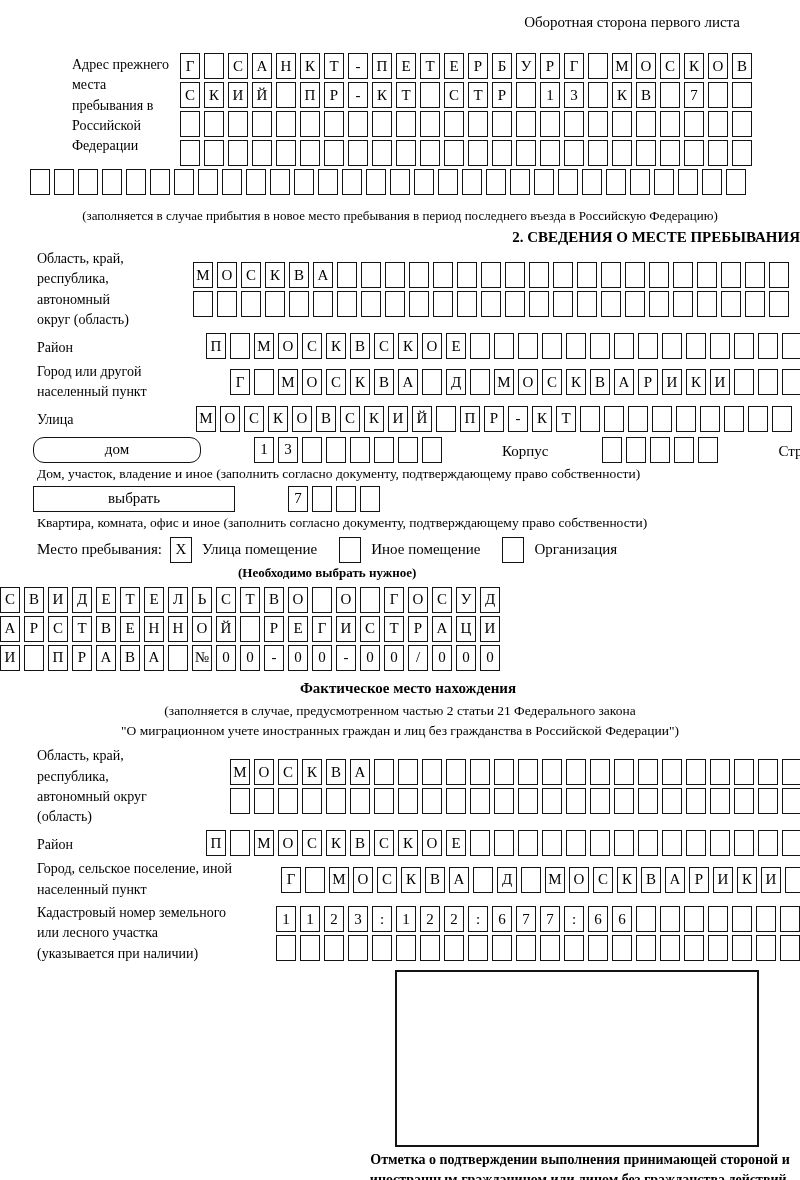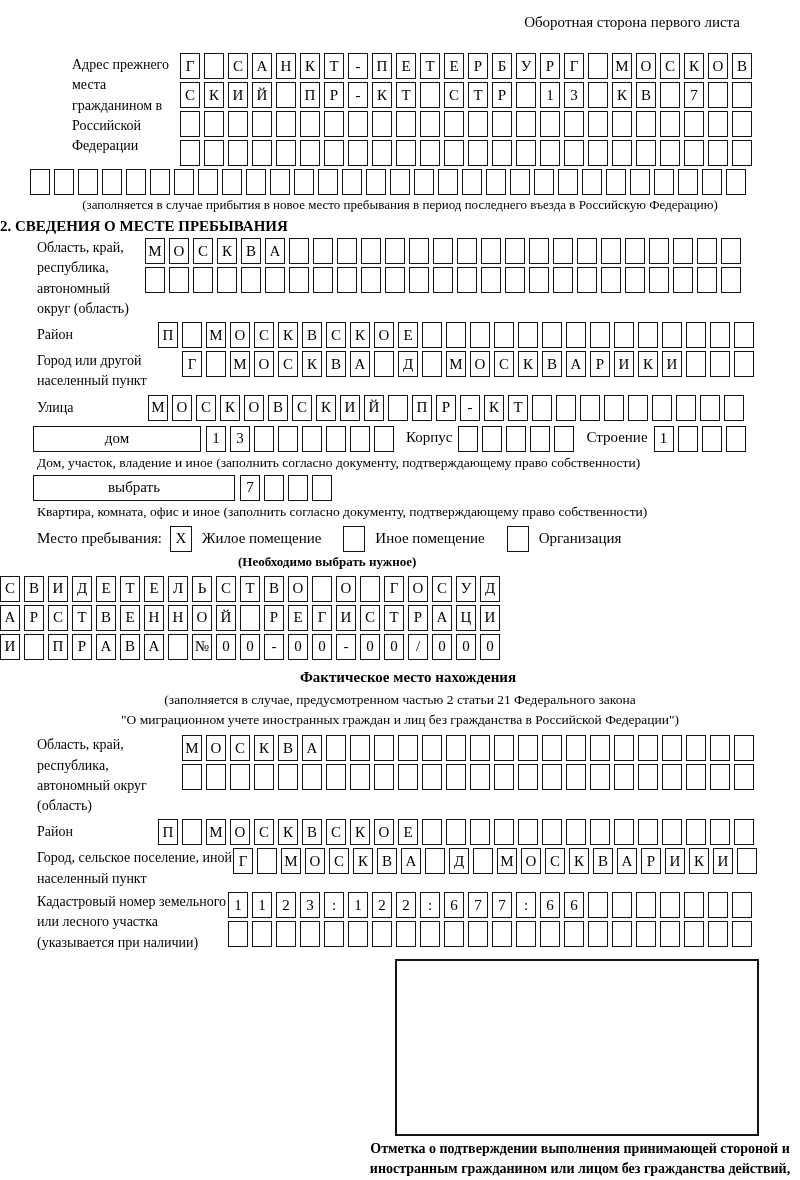--- a/index.html
+++ b/index.html
@@ -10,47 +10,47 @@
   }
   .page{width:800px;height:1180px;position:relative;}
   .title-line{ text-align:right; padding:14px 60px 0 0; font-size:15px;}
   
   .cells{display:flex;}
   .cell{
     width:20px;height:26px;border:1.6px solid #141414;box-sizing:border-box;
     margin-right:4px;display:flex;align-items:center;justify-content:center;
     font-size:15px;flex:0 0 auto;background:#fff;
   }
-  .frow{display:flex;align-items:flex-start;}
+  .frow{display:flex;align-items:center;gap:48px;}
   .lbl{font-size:14px;line-height:1.45;flex:0 0 auto;}
   .rows{display:flex;flex-direction:column;gap:3px;}
   
   .blockA{margin-top:22px;display:flex;}
   .blockA .lbl{width:104px;margin-left:72px;padding-top:2px;}
   .blockA .rows{margin-left:4px;}
   .fullrow{margin:3px 0 0 30px;}
-  .note{font-size:13px;text-align:center;margin-top:2px;}
+  .note{font-size:13px;text-align:center;margin-top:13px;}
   .note-left{font-size:13.5px;margin:3px 0 0 37px;}
-  .sec-heading{font-size:15px;font-weight:bold;text-align:left;margin-top:5px;}
+  .sec-heading{font-size:15px;font-weight:bold;text-align:right;margin-top:5px;}
   
   .r-oblast1{margin-top:4px;}
   .r-oblast1 .lbl{width:108px;margin-left:37px;}
   .r-rayon .lbl{width:121px;margin-left:37px;padding-top:3px;}
   .r-gorod1 .lbl{width:145px;margin-left:37px;}
   .r-ulitsa .lbl{width:111px;margin-left:37px;padding-top:3px;}
   .r-oblast2 .lbl{width:145px;margin-left:37px;}
   .r-gorod2 .lbl{width:196px;margin-left:37px;}
   .r-kadastr .lbl{width:191px;margin-left:37px;}
   .frow{margin-top:3px;}
   .bigbox{
     height:26px;border:1.6px solid #141414;box-sizing:border-box;
     display:flex;align-items:center;justify-content:center;font-size:15px;
     margin-right:5px;flex:0 0 auto;
   }
-  .bb-dom{width:168px;margin-left:33px;}
+  .bb-dom{width:168px;margin-left:33px;border-radius:11px;}
   .bb-kv{width:202px;margin-left:33px;}
   .inline-lbl{font-size:15px;padding:3px 6px 0 8px;flex:0 0 auto;}
   .mesto{display:flex;align-items:center;margin:6px 0 0 37px;font-size:15px;}
   .mesto .opt-label{margin:0 14px 0 10px;}
   .checkbox{
     width:22px;height:26px;border:1.6px solid #141414;box-sizing:border-box;
     display:flex;align-items:center;justify-content:center;font-size:15px;margin-left:8px;
   }
   .mesto-note{font-size:13px;margin:2px 0 0 238px;font-weight:bold;}
   .r-doc{margin-top:6px;}
@@ -67,21 +67,21 @@
   }
 </style>
 </head>
 <body>
 
 <div class="page">
 
   <div class="title-line">Оборотная сторона первого листа</div>
 
   <div class="blockA">
-    <div class="lbl">Адрес прежнего места гражданином в Российской Федерации</div>
+    <div class="lbl">Адрес прежнего места пребывания в Российской Федерации</div>
     <div class="rows">
       <div class="cells">
           <span class="cell">Г</span>
           <span class="cell"></span>
           <span class="cell">С</span>
           <span class="cell">А</span>
           <span class="cell">Н</span>
           <span class="cell">К</span>
           <span class="cell">Т</span>
           <span class="cell">-</span>
@@ -407,21 +407,21 @@
         <span class="cell"></span>
         <span class="cell"></span>
         <span class="cell"></span>
       </div>
   </div>
   <div class="note-left">Квартира, комната, офис и иное (заполнить согласно документу, подтверждающему право собственности)</div>
 
   <div class="mesto">
     <span>Место пребывания:</span>
     <span class="checkbox">X</span>
-    <span class="opt-label">Жилое помещение</span>
+    <span class="opt-label">Улица помещение</span>
     <span class="checkbox"></span>
     <span class="opt-label">Иное помещение</span>
     <span class="checkbox"></span>
     <span class="opt-label">Организация</span>
   </div>
   <div class="mesto-note">(Необходимо выбрать нужное)</div>
 
   <div class="frow r-doc">
     <div class="rows">
       <div class="cells">

